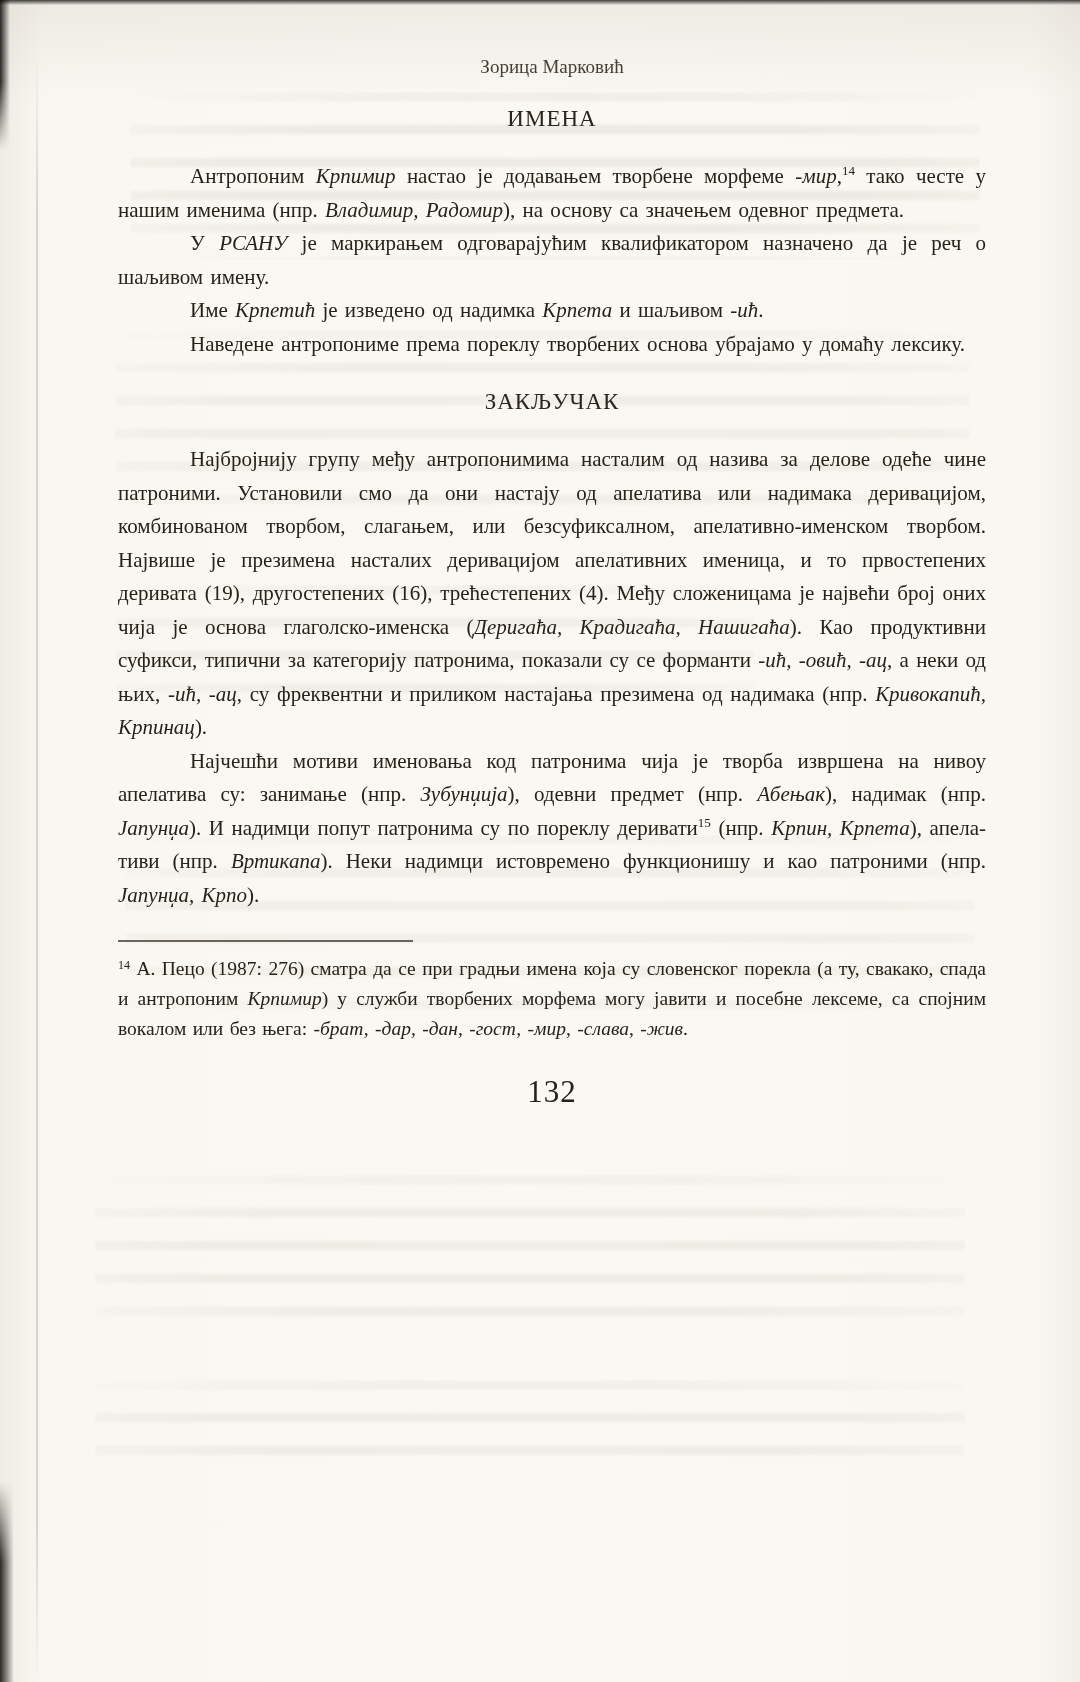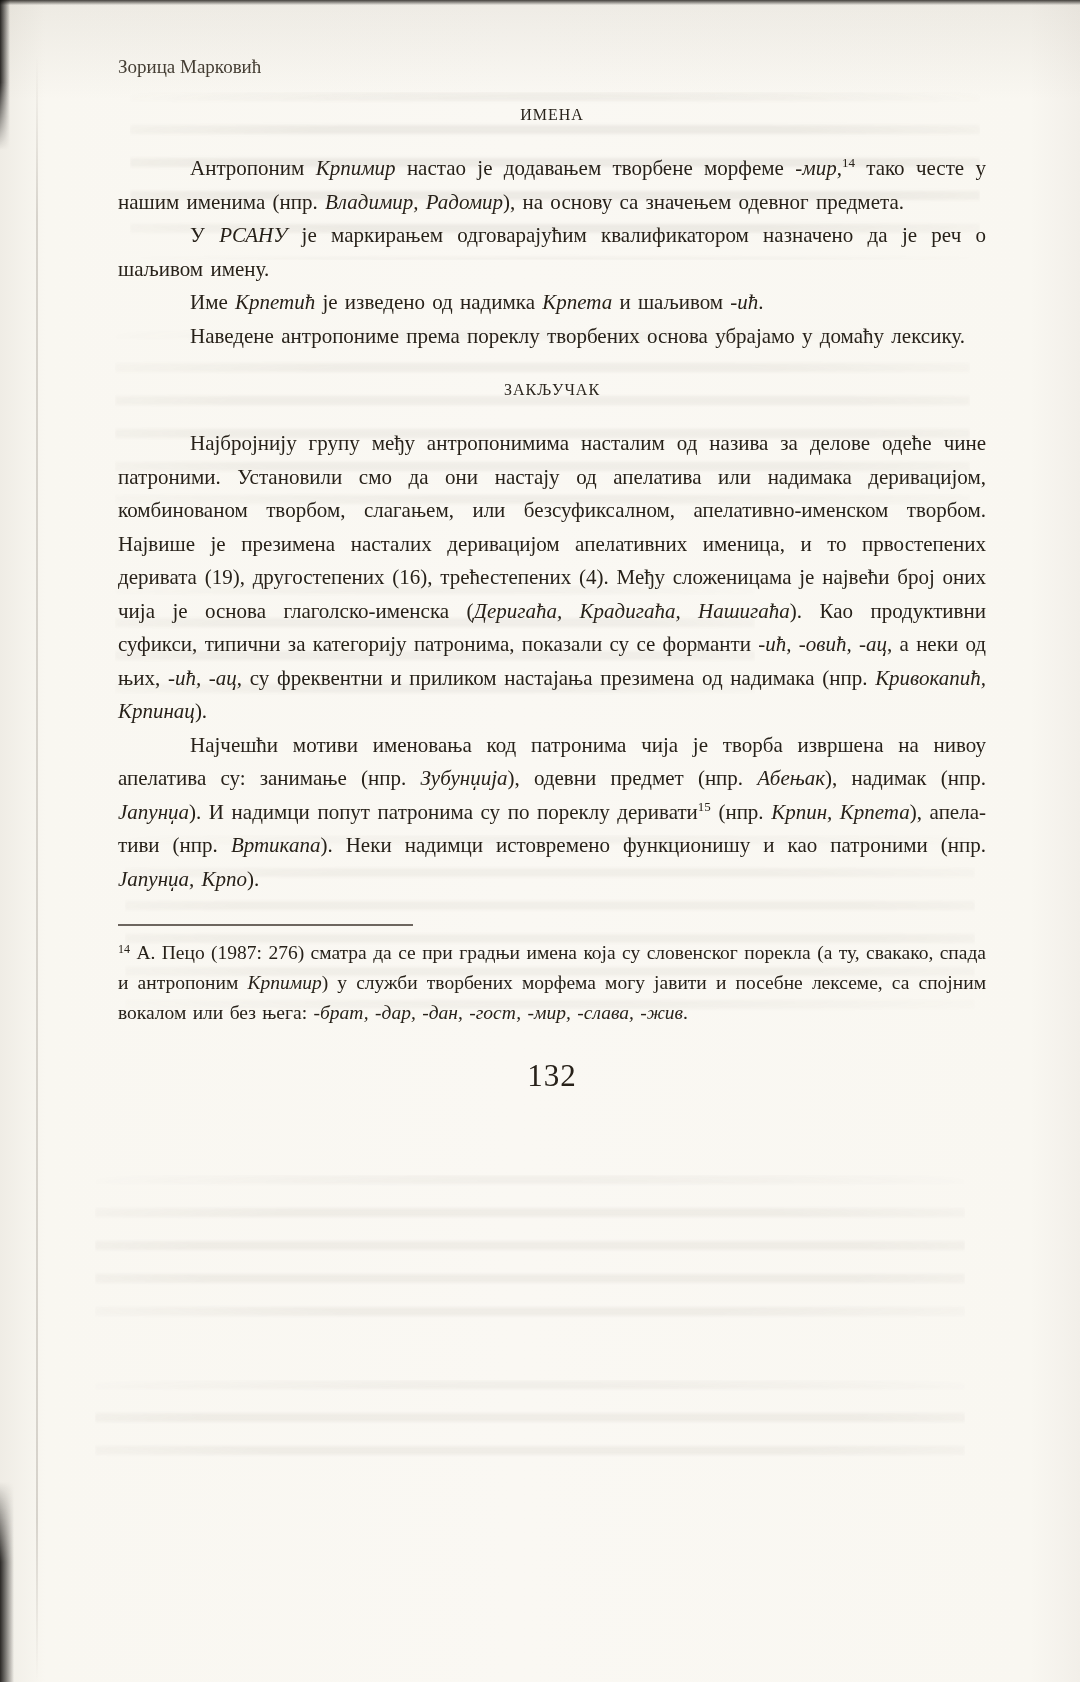--- a/index.html
+++ b/index.html
@@ -64,34 +64,35 @@
   .bleed-4 { left: 125px; top: 835px;  width: 850px; height: 185px; opacity: 0.38; }
   .bleed-5 { left: 95px;  top: 1175px; width: 870px; height: 165px; opacity: 0.45; }
   .bleed-6 { left: 95px;  top: 1380px; width: 870px; height: 95px;  opacity: 0.45; }
 
   
   .page-content {
     position: absolute; left: 118px; top: 56px; width: 868px;
     z-index: 2;
   }
   .running-head {
+    text-align: center;
     font-size: 19px;
     color: #453e34;
   }
   .para {
     margin: 0;
     text-indent: 72px;
     text-align: justify;
     font-size: 21px;
     line-height: 33.5px;
     word-spacing: 2px;
   }
   .heading {
     text-align: center;
-    font-size: 16px;
+    font-size: 23px;
     letter-spacing: 1px;
     margin: 28px 0 28px 0;
     color: #2b251d;
   }
   sup {
     font-size: 13px;
     line-height: 0;
     vertical-align: baseline;
     position: relative;
     top: -8px;

